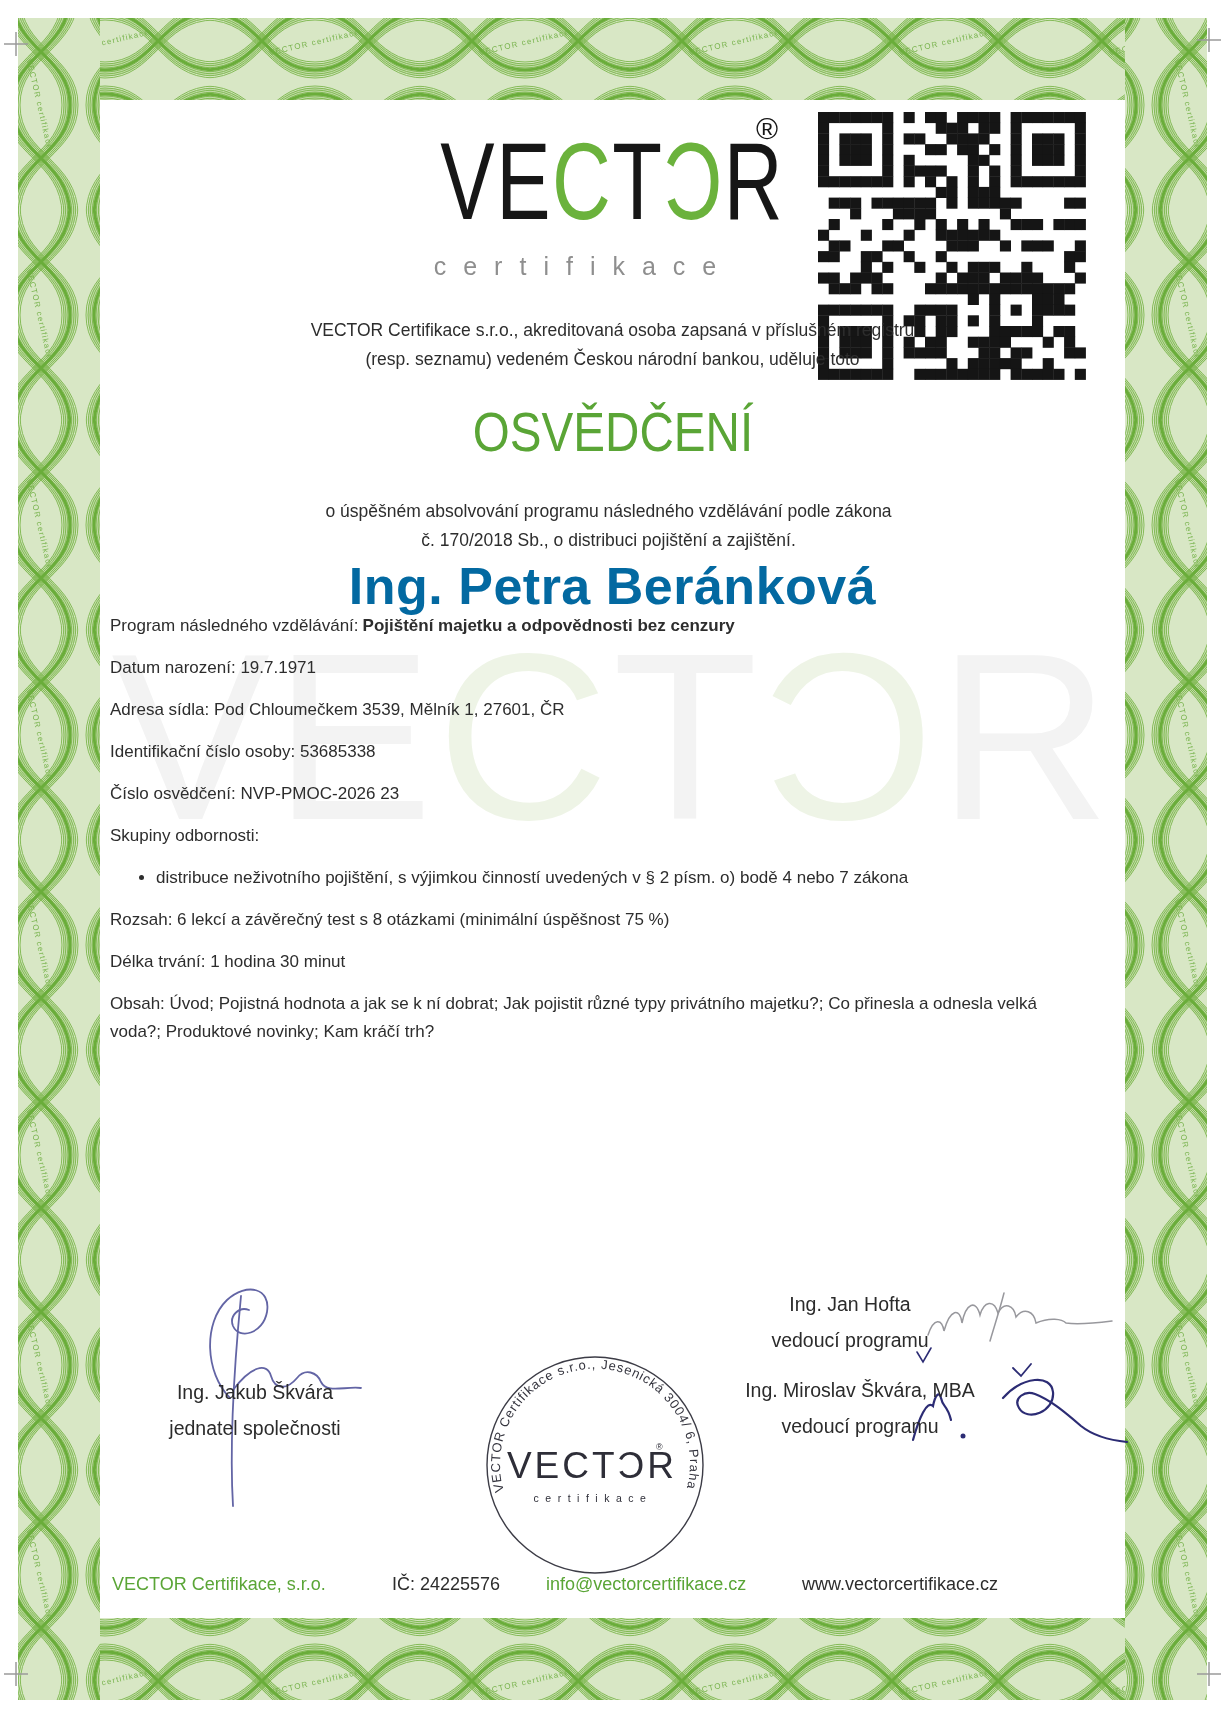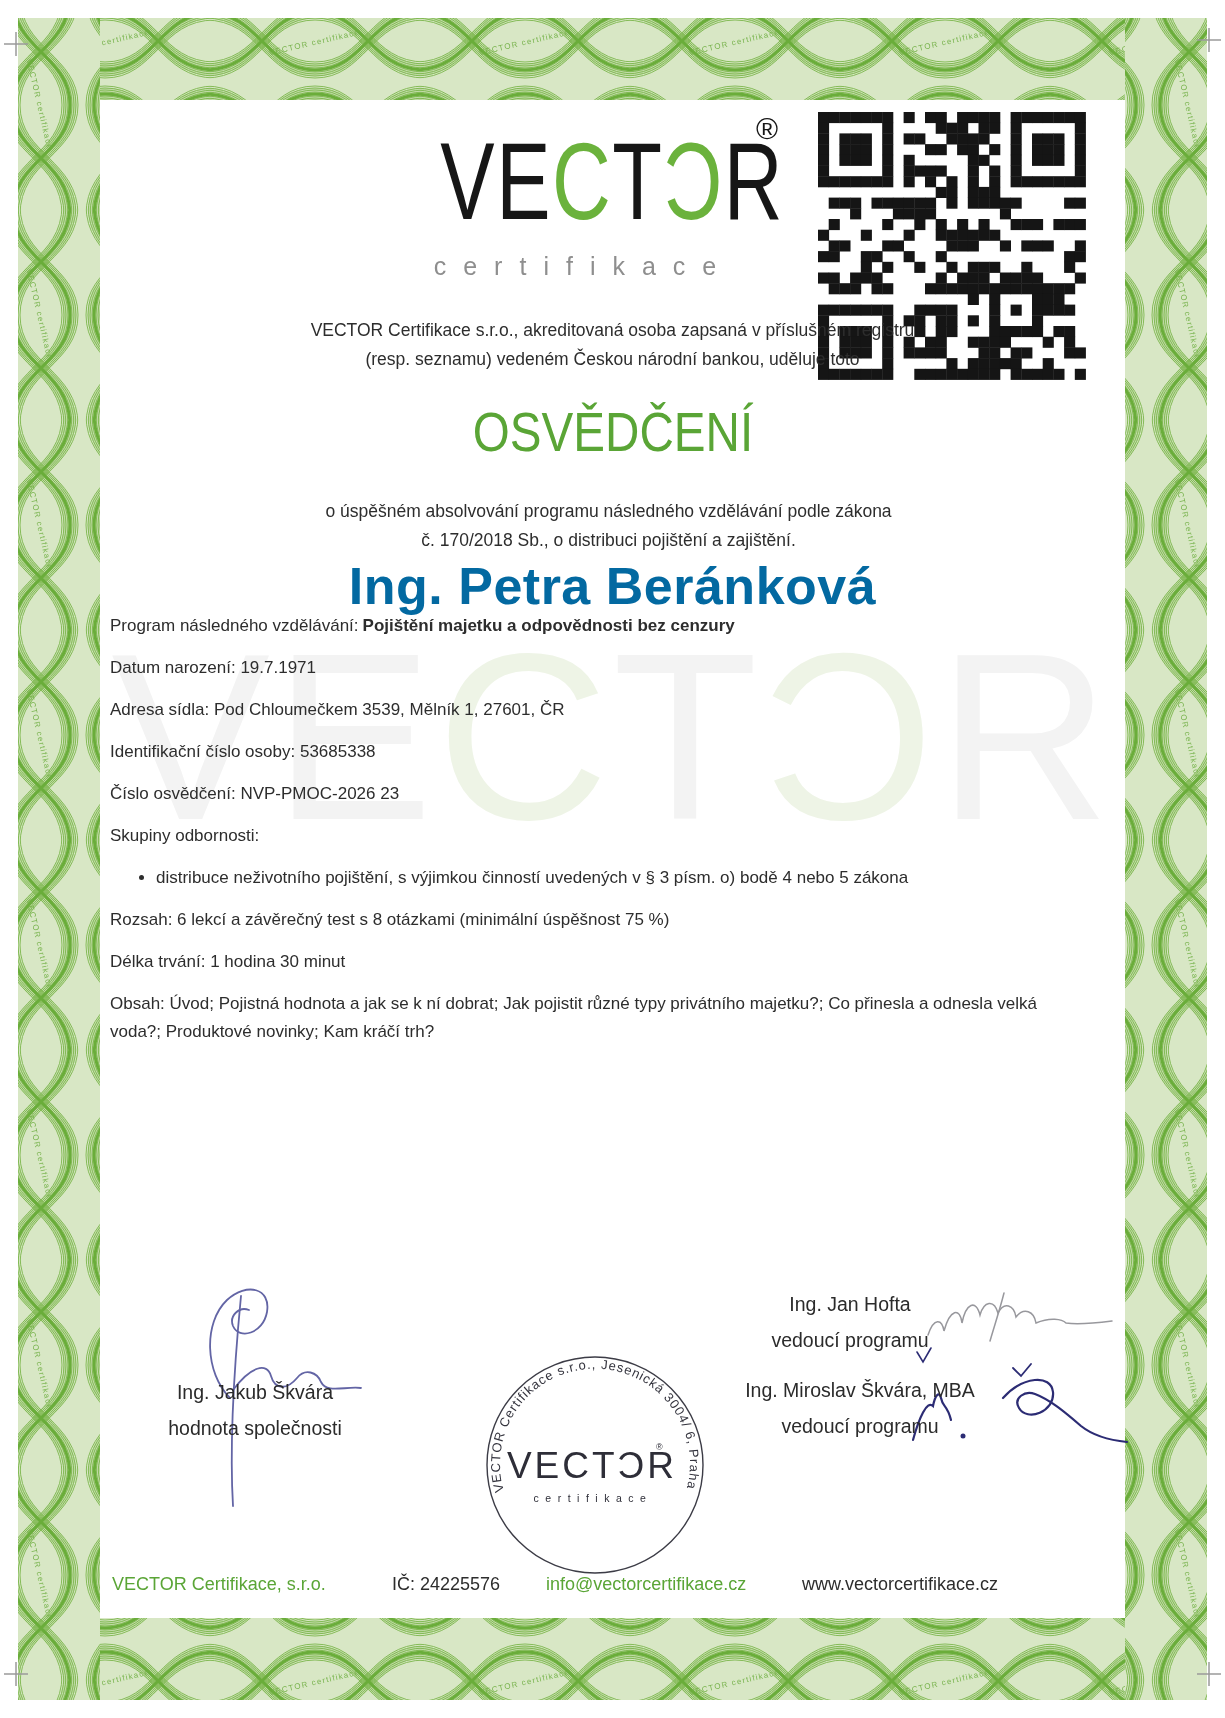--- a/index.html
+++ b/index.html
@@ -455,21 +455,21 @@
     <div class="recipient">Ing. Petra Beránková</div>
 
     <div class="details">
       <p><span class="lbl">Program následného vzdělávání:</span><span class="bold">Pojištění majetku a odpovědnosti bez cenzury</span></p>
       <p>Datum narození: 19.7.1971</p>
       <p>Adresa sídla: Pod Chloumečkem 3539, Mělník 1, 27601, ČR</p>
       <p>Identifikační číslo osoby: 53685338</p>
       <p>Číslo osvědčení: NVP-PMOC-2026 23</p>
       <p>Skupiny odbornosti:</p>
       <ul>
-        <li>distribuce neživotního pojištění, s výjimkou činností uvedených v § 3 písm. o) bodě 4 nebo 5 zákona</li>
+        <li>distribuce neživotního pojištění, s výjimkou činností uvedených v § 2 písm. o) bodě 4 nebo 7 zákona</li>
       </ul>
       <p>Rozsah: 6 lekcí a závěrečný test s 8 otázkami (minimální úspěšnost 75 %)</p>
       <p>Délka trvání: 1 hodina 30 minut</p>
       <p>Obsah: Úvod; Pojistná hodnota a jak se k ní dobrat; Jak pojistit různé typy privátního majetku?; Co přinesla a odnesla velká voda?; Produktové novinky; Kam kráčí trh?</p>
     </div>
 
     <svg class="sig-svg" style="left:175px;top:1278px;" width="215" height="235" viewBox="0 0 215 235">
       <g fill="none" stroke="#6365a5" stroke-width="1.8" stroke-linecap="round">
         <path d="M55,120 C30,95 28,45 52,22 C72,4 96,10 92,34 C88,56 64,62 58,48 C54,38 64,28 74,32"></path>
         <path d="M58,112 C76,88 92,84 96,98 C100,112 112,112 122,100 C130,90 142,94 146,104 C152,116 170,108 186,110"></path>
@@ -502,21 +502,21 @@
         <path d="M22,14 L28,24 L36,10" stroke-width="1.6"></path>
         <path d="M18,102 C24,80 32,62 38,68 C40,58 44,52 46,60 C48,70 52,66 56,82"></path>
         <path d="M118,30 L126,38 L136,26" stroke-width="1.8"></path>
         <path d="M108,60 C128,38 156,36 158,54 C160,74 132,84 124,70 C118,60 130,52 140,56 C156,62 172,76 186,88 C196,96 212,102 232,104"></path>
       </g>
       <circle cx="68" cy="98" r="2.5" fill="#2c2c74"></circle>
     </svg>
 
     <div class="sig-block sig-left">
       <div>Ing. Jakub Škvára</div>
-      <div>hodnota společnosti</div>
+      <div>jednatel společnosti</div>
     </div>
     <div class="sig-block sig-rt">
       <div>Ing. Jan Hofta</div>
       <div>vedoucí programu</div>
     </div>
     <div class="sig-block sig-rb">
       <div>Ing. Miroslav Škvára, MBA</div>
       <div>vedoucí programu</div>
     </div>
 

